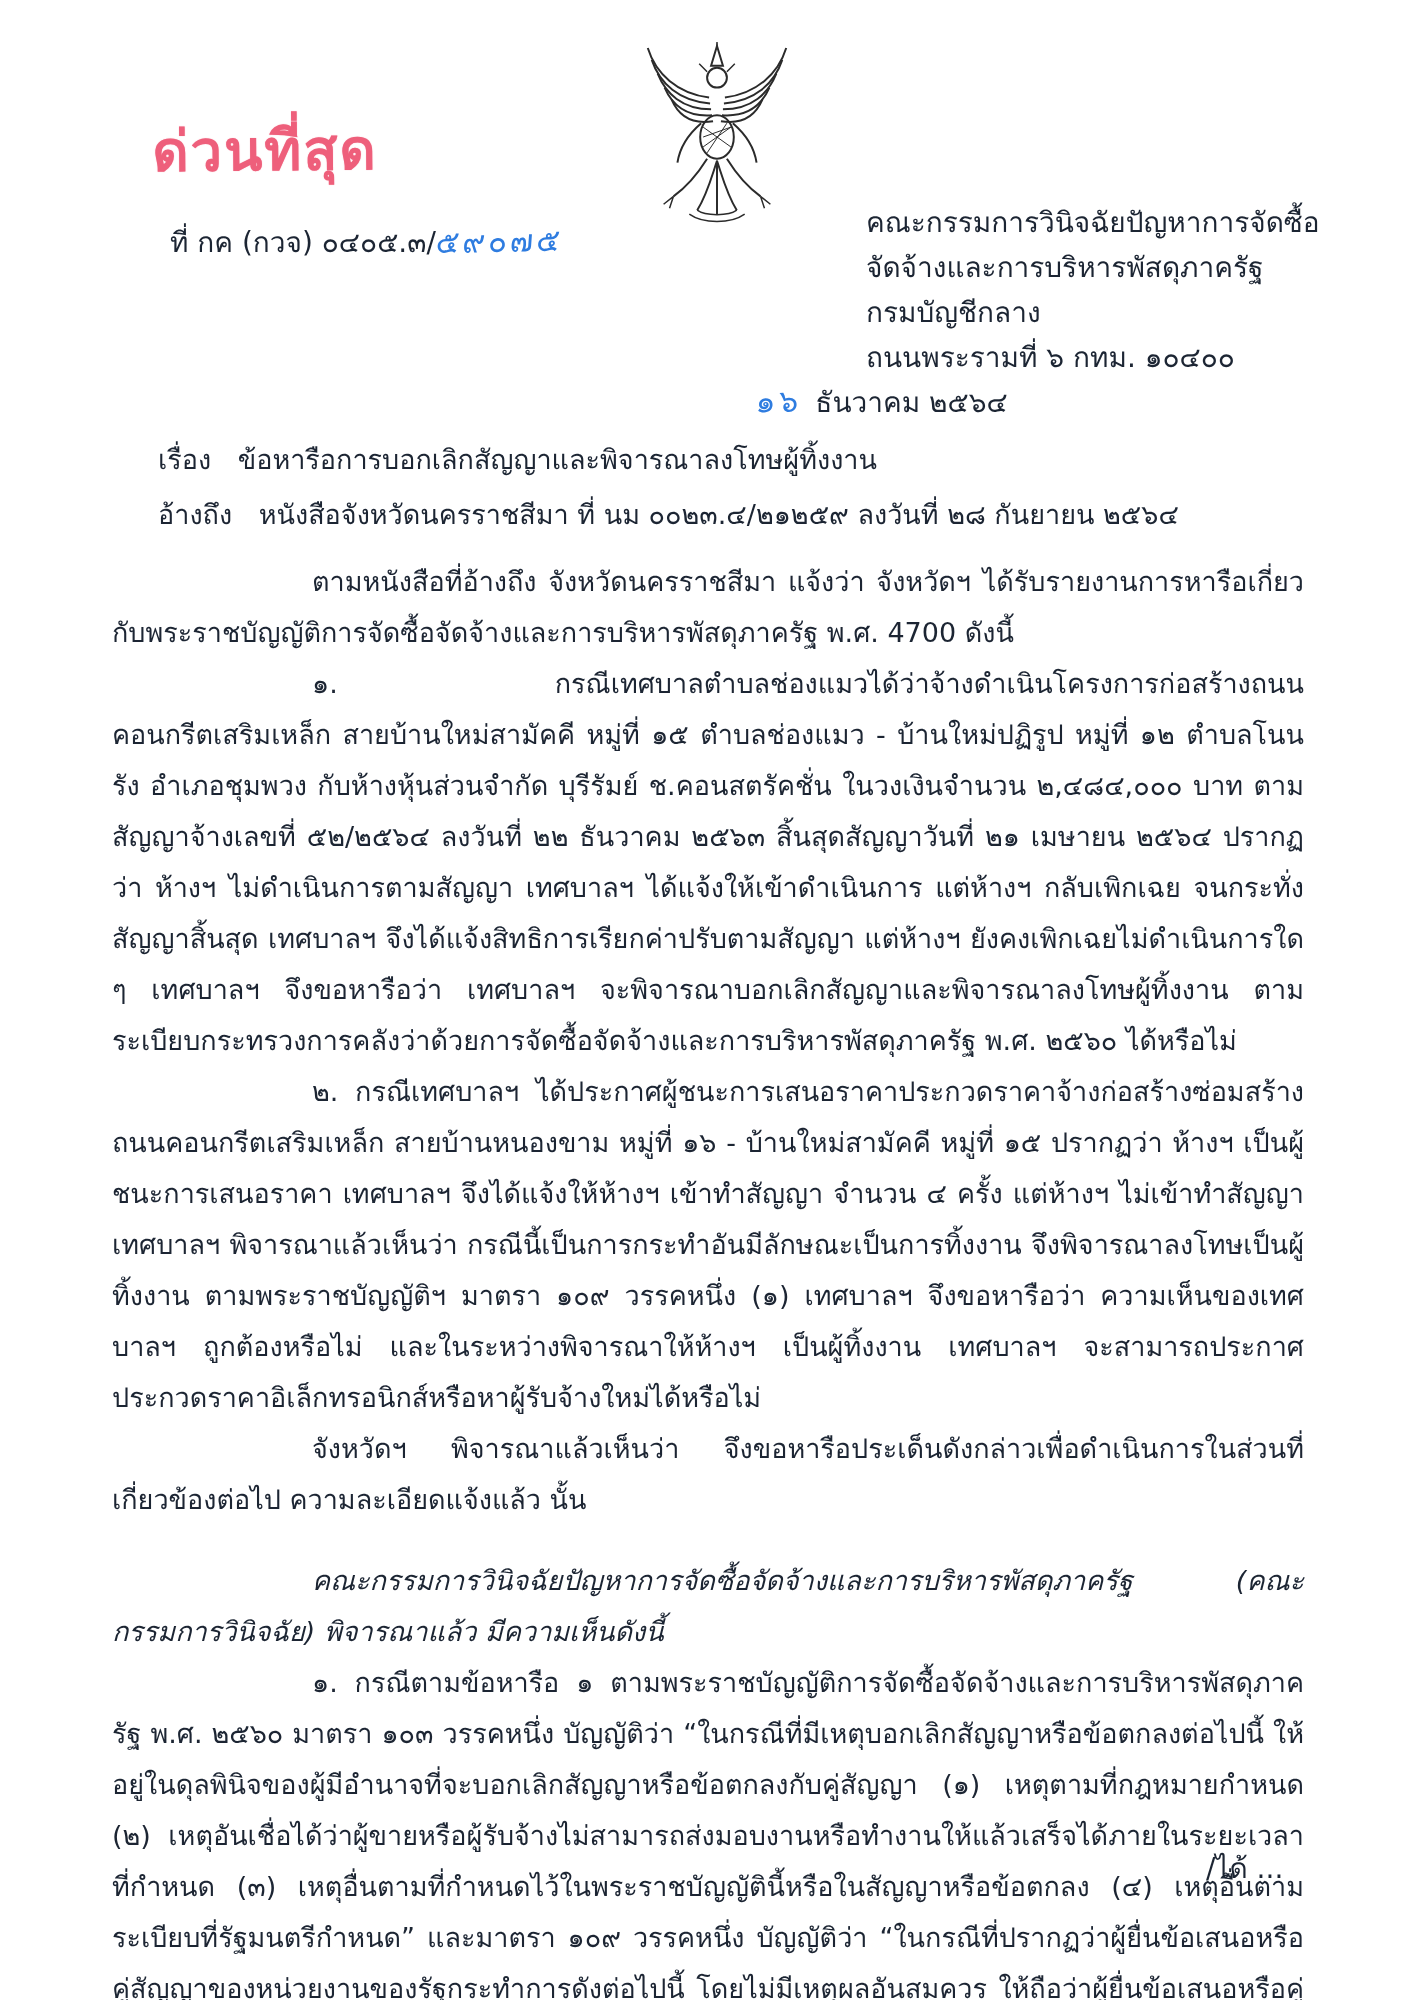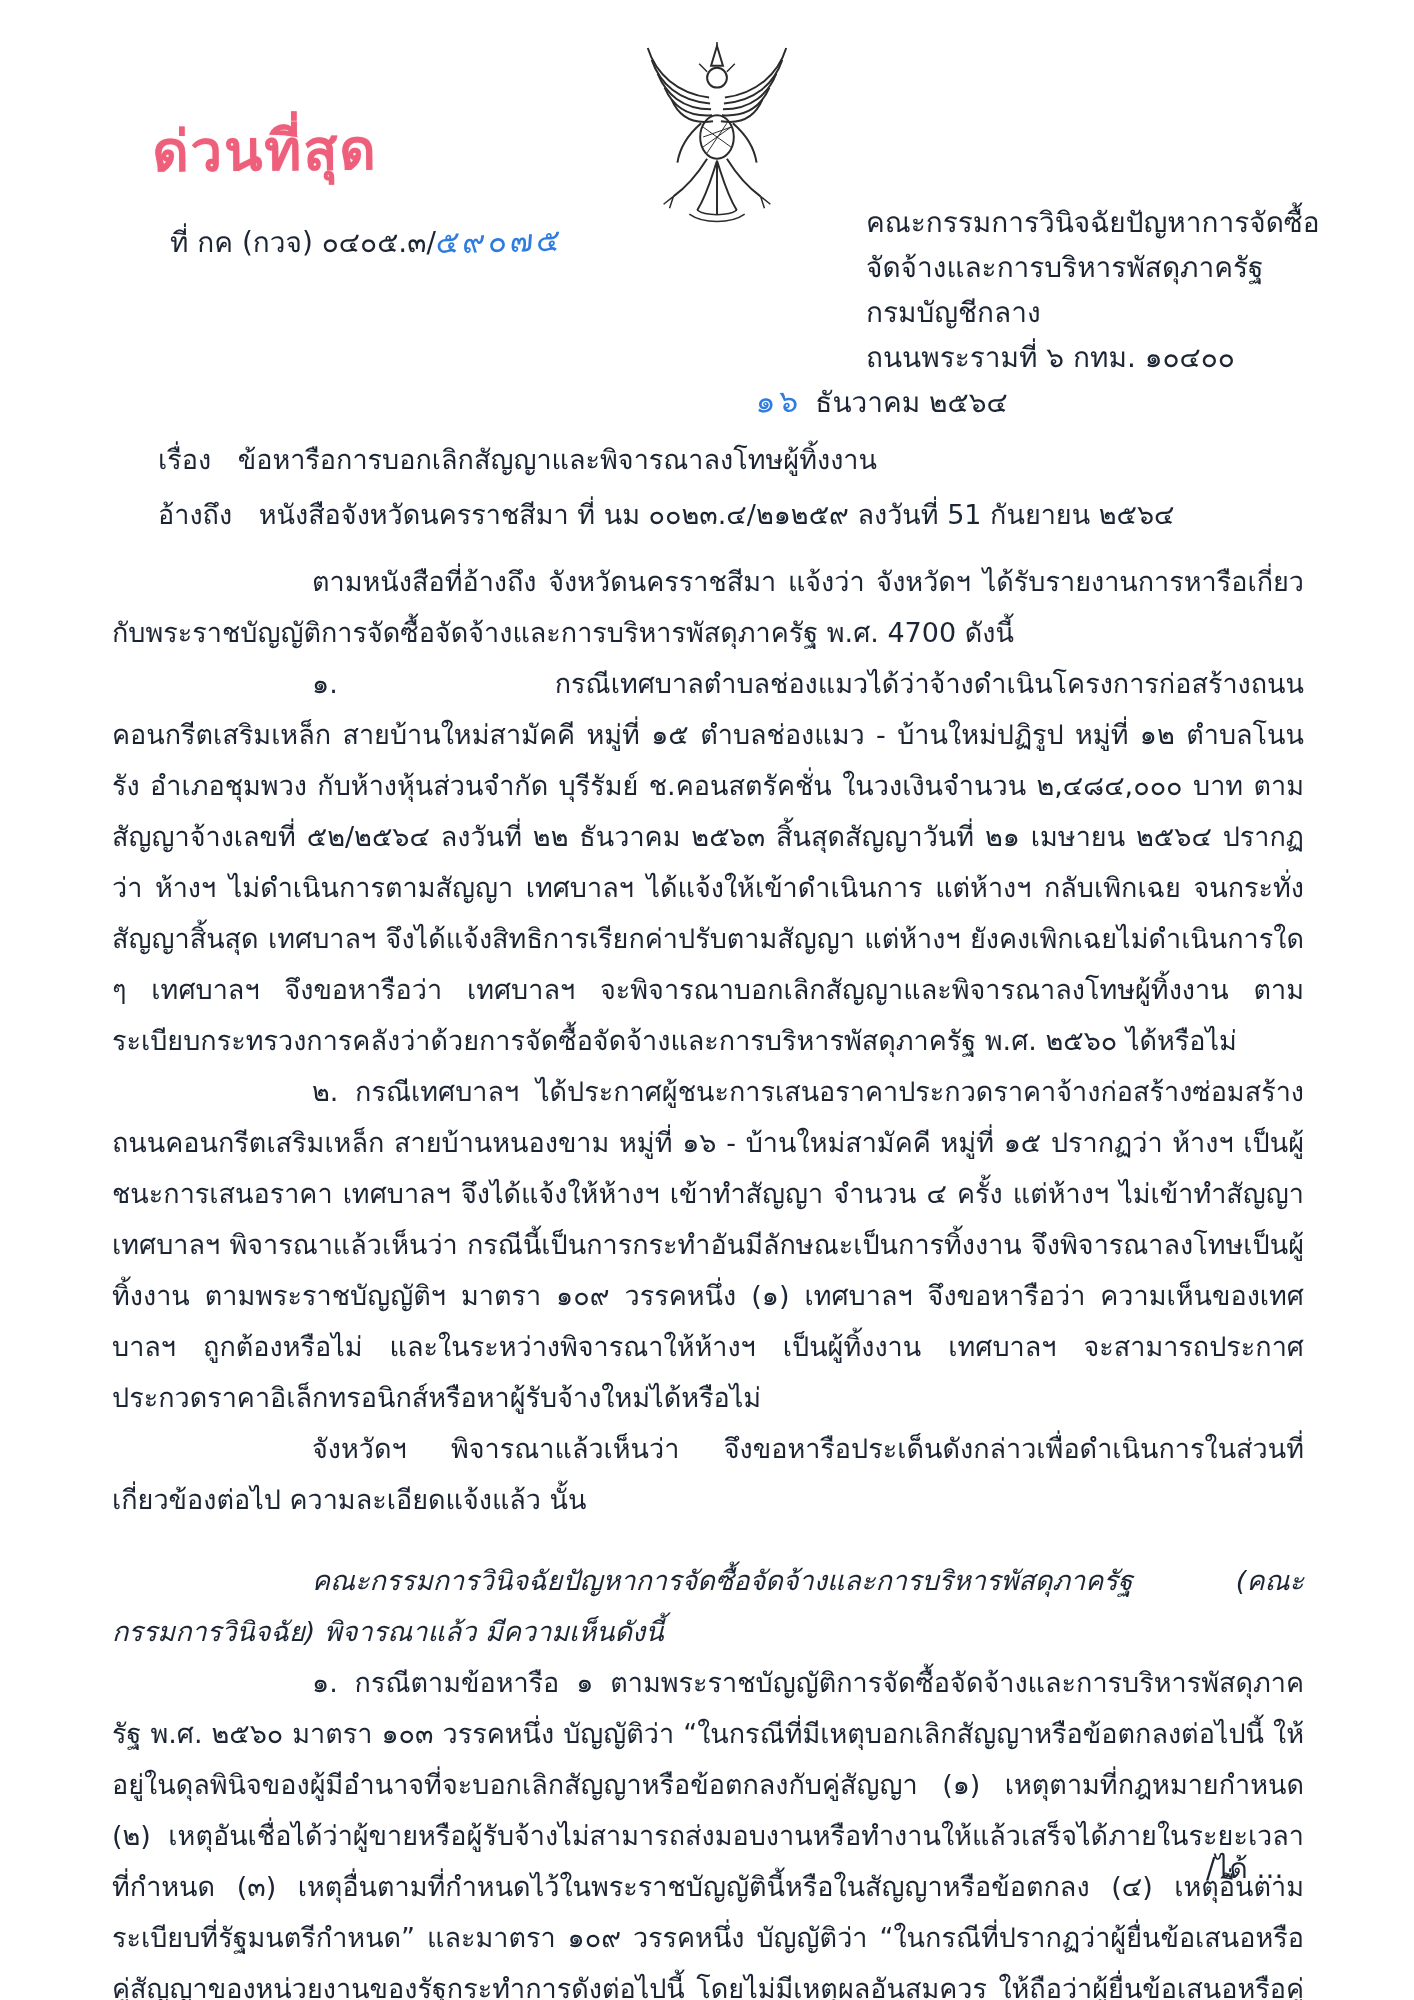--- a/index.html
+++ b/index.html
@@ -121,21 +121,21 @@
   <div class="content">
 
     <div class="addr-row">
       <span class="lbl">เรื่อง</span>
       <span>ข้อหารือการบอกเลิกสัญญาและพิจารณาลงโทษผู้ทิ้งงาน</span>
     </div>
 
 
     <div class="addr-row">
       <span class="lbl">อ้างถึง</span>
-      <span>หนังสือจังหวัดนครราชสีมา ที่ นม ๐๐๒๓.๔/๒๑๒๕๙ ลงวันที่ 51 กันยายน ๒๕๖๔</span>
+      <span>หนังสือจังหวัดนครราชสีมา ที่ นม ๐๐๒๓.๔/๒๑๒๕๙ ลงวันที่ ๒๘ กันยายน ๒๕๖๔</span>
     </div>
 
     <div class="paragraphs">
       <p>ตามหนังสือที่อ้างถึง จังหวัดนครราชสีมา แจ้งว่า จังหวัดฯ ได้รับรายงานการหารือเกี่ยวกับพระราชบัญญัติการจัดซื้อจัดจ้างและการบริหารพัสดุภาครัฐ พ.ศ. 4700 ดังนี้</p>
       <p>๑. กรณีเทศบาลตำบลช่องแมวได้ว่าจ้างดำเนินโครงการก่อสร้างถนนคอนกรีตเสริมเหล็ก สายบ้านใหม่สามัคคี หมู่ที่ ๑๕ ตำบลช่องแมว - บ้านใหม่ปฏิรูป หมู่ที่ ๑๒ ตำบลโนนรัง อำเภอชุมพวง กับห้างหุ้นส่วนจำกัด บุรีรัมย์ ช.คอนสตรัคชั่น ในวงเงินจำนวน ๒,๔๘๔,๐๐๐ บาท ตามสัญญาจ้างเลขที่ ๕๒/๒๕๖๔ ลงวันที่ ๒๒ ธันวาคม ๒๕๖๓ สิ้นสุดสัญญาวันที่ ๒๑ เมษายน ๒๕๖๔ ปรากฏว่า ห้างฯ ไม่ดำเนินการตามสัญญา เทศบาลฯ ได้แจ้งให้เข้าดำเนินการ แต่ห้างฯ กลับเพิกเฉย จนกระทั่งสัญญาสิ้นสุด เทศบาลฯ จึงได้แจ้งสิทธิการเรียกค่าปรับตามสัญญา แต่ห้างฯ ยังคงเพิกเฉยไม่ดำเนินการใด ๆ เทศบาลฯ จึงขอหารือว่า เทศบาลฯ จะพิจารณาบอกเลิกสัญญาและพิจารณาลงโทษผู้ทิ้งงาน ตามระเบียบกระทรวงการคลังว่าด้วยการจัดซื้อจัดจ้างและการบริหารพัสดุภาครัฐ พ.ศ. ๒๕๖๐ ได้หรือไม่</p>
       <p>๒. กรณีเทศบาลฯ ได้ประกาศผู้ชนะการเสนอราคาประกวดราคาจ้างก่อสร้างซ่อมสร้างถนนคอนกรีตเสริมเหล็ก สายบ้านหนองขาม หมู่ที่ ๑๖ - บ้านใหม่สามัคคี หมู่ที่ ๑๕ ปรากฏว่า ห้างฯ เป็นผู้ชนะการเสนอราคา เทศบาลฯ จึงได้แจ้งให้ห้างฯ เข้าทำสัญญา จำนวน ๔ ครั้ง แต่ห้างฯ ไม่เข้าทำสัญญา เทศบาลฯ พิจารณาแล้วเห็นว่า กรณีนี้เป็นการกระทำอันมีลักษณะเป็นการทิ้งงาน จึงพิจารณาลงโทษเป็นผู้ทิ้งงาน ตามพระราชบัญญัติฯ มาตรา ๑๐๙ วรรคหนึ่ง (๑) เทศบาลฯ จึงขอหารือว่า ความเห็นของเทศบาลฯ ถูกต้องหรือไม่ และในระหว่างพิจารณาให้ห้างฯ เป็นผู้ทิ้งงาน เทศบาลฯ จะสามารถประกาศประกวดราคาอิเล็กทรอนิกส์หรือหาผู้รับจ้างใหม่ได้หรือไม่</p>
       <p>จังหวัดฯ พิจารณาแล้วเห็นว่า จึงขอหารือประเด็นดังกล่าวเพื่อดำเนินการในส่วนที่เกี่ยวข้องต่อไป ความละเอียดแจ้งแล้ว นั้น</p>
       <p class="gap-before">คณะกรรมการวินิจฉัยปัญหาการจัดซื้อจัดจ้างและการบริหารพัสดุภาครัฐ (คณะกรรมการวินิจฉัย) พิจารณาแล้ว มีความเห็นดังนี้</p>
       <p>๑. กรณีตามข้อหารือ ๑ ตามพระราชบัญญัติการจัดซื้อจัดจ้างและการบริหารพัสดุภาครัฐ พ.ศ. ๒๕๖๐ มาตรา ๑๐๓ วรรคหนึ่ง บัญญัติว่า “ในกรณีที่มีเหตุบอกเลิกสัญญาหรือข้อตกลงต่อไปนี้ ให้อยู่ในดุลพินิจของผู้มีอำนาจที่จะบอกเลิกสัญญาหรือข้อตกลงกับคู่สัญญา (๑) เหตุตามที่กฎหมายกำหนด (๒) เหตุอันเชื่อได้ว่าผู้ขายหรือผู้รับจ้างไม่สามารถส่งมอบงานหรือทำงานให้แล้วเสร็จได้ภายในระยะเวลาที่กำหนด (๓) เหตุอื่นตามที่กำหนดไว้ในพระราชบัญญัตินี้หรือในสัญญาหรือข้อตกลง (๔) เหตุอื่นตามระเบียบที่รัฐมนตรีกำหนด” และมาตรา ๑๐๙ วรรคหนึ่ง บัญญัติว่า “ในกรณีที่ปรากฏว่าผู้ยื่นข้อเสนอหรือคู่สัญญาของหน่วยงานของรัฐกระทำการดังต่อไปนี้ โดยไม่มีเหตุผลอันสมควร ให้ถือว่าผู้ยื่นข้อเสนอหรือคู่สัญญานั้นกระทำการอันมีลักษณะเป็นการทิ้งงาน (๒) คู่สัญญาของหน่วยงานของรัฐหรือผู้รับจ้างช่วงที่หน่วยงานของรัฐอนุญาตให้รับช่วงงานได้ไม่ปฏิบัติตามสัญญาหรือข้อตกลงเป็นหนังสือนั้น” จากหลักการดังกล่าว หากปรากฏข้อเท็จจริงว่า เทศบาลตำบลช่องแมว</p>
     </div>

